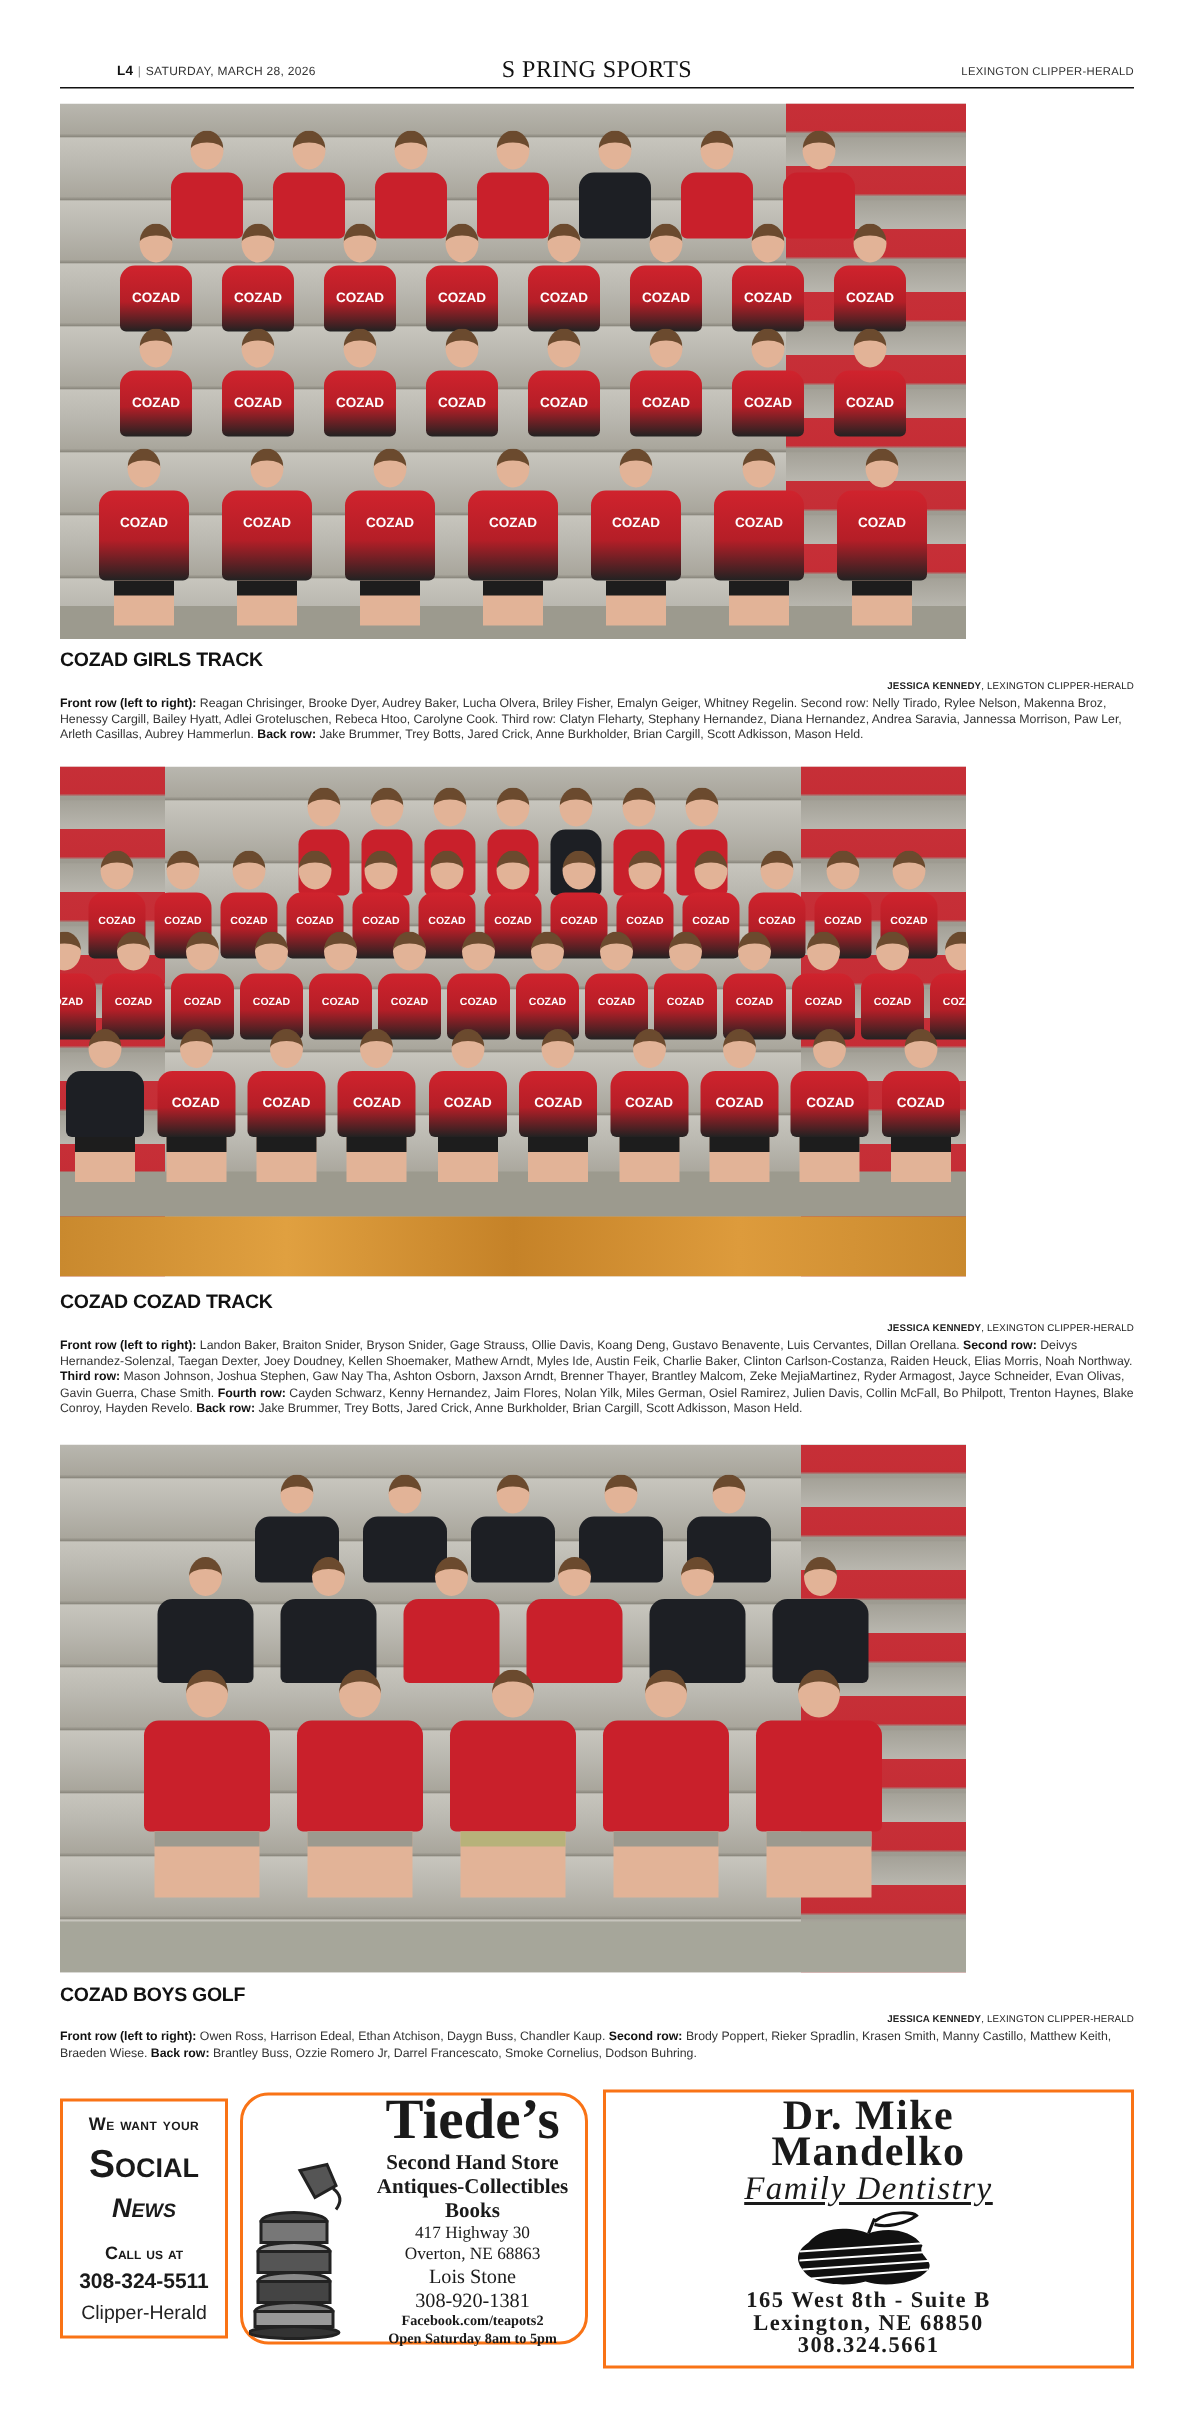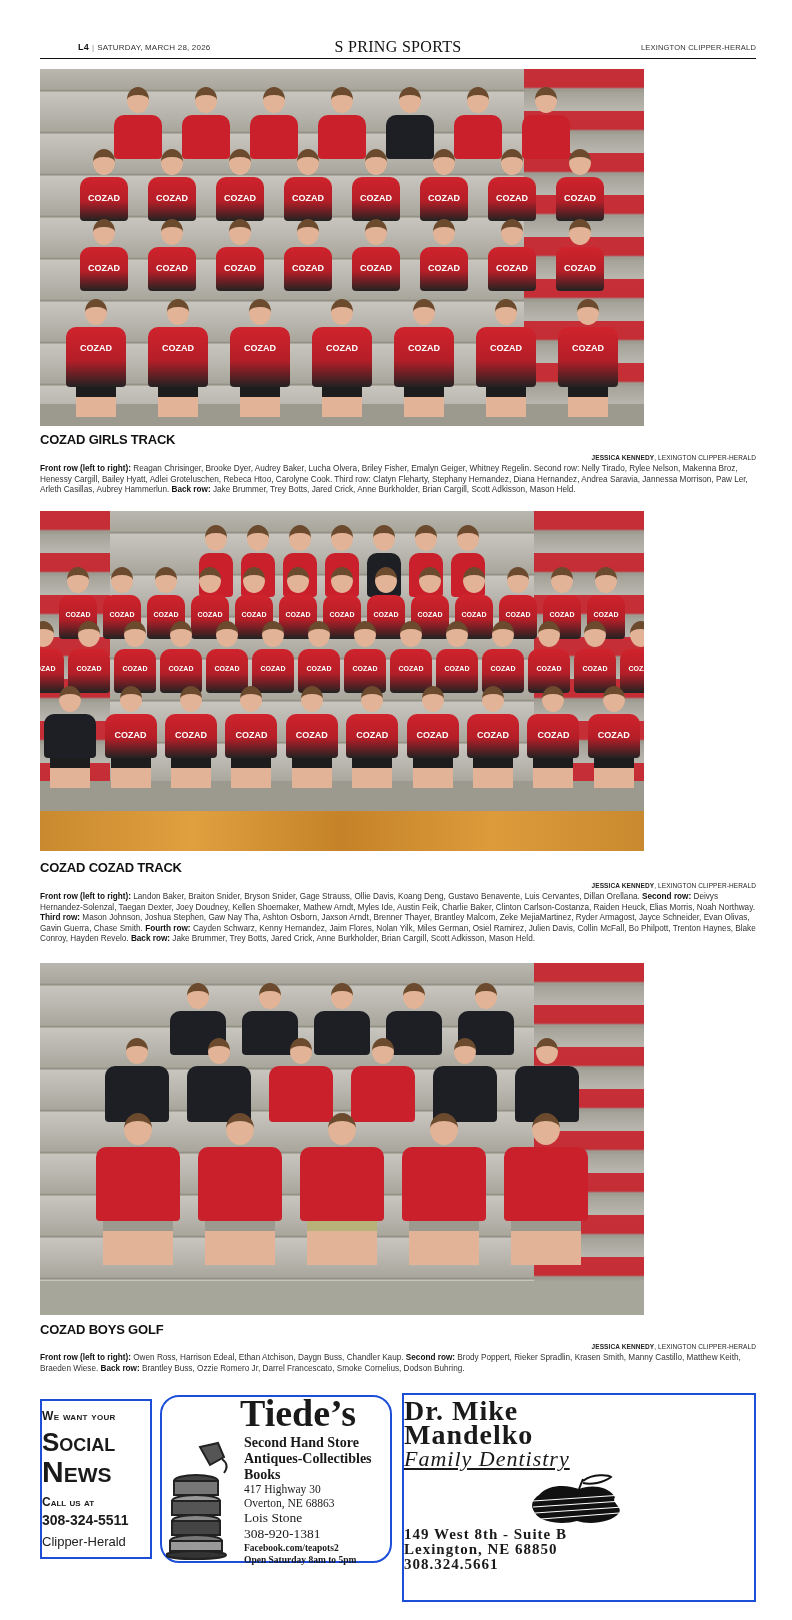--- a/index.html
+++ b/index.html
@@ -31,40 +31,40 @@
   .p .body.grad { background: linear-gradient(180deg, #d0232d 0%, #b51e27 55%, #222 100%); }
   .p .legs { width: 40px; height: 30px; margin: 0 auto; background: #e2b397; border-top: 10px solid #1d1d1d; }
   .p .legs.khaki { border-top-color: #9c9a8f; }
 
   .caption-title { position: absolute; left: 40px; font-size: 13px; font-weight: bold; letter-spacing: -0.2px; color: #111; font-family: "Liberation Sans", sans-serif; }
   .credit { position: absolute; right: 36px; font-size: 6.5px; color: #222; letter-spacing: 0.1px; text-transform: uppercase; }
   .credit b { font-weight: bold; }
   .caption { position: absolute; left: 40px; width: 716px; font-size: 8.2px; line-height: 10.6px; color: #333; }
   .caption b { color: #111; }
 
-  .ad { position: absolute; border: 2px solid #1d4ed8; background: #fff; }
+  .ad { position: absolute; border: 2px solid #f97316; background: #fff; text-align: center; }
   .ad-social { left: 40px; top: 1399px; width: 112px; height: 160px; padding-top: 8px; }
   .ad-social .l1 { font-size: 12px; font-weight: bold; font-variant: small-caps; letter-spacing: 0.3px; }
   .ad-social .l2 { font-size: 26px; font-weight: bold; font-variant: small-caps; line-height: 30px; margin-top: 4px; }
-  .ad-social .l3 { font-size: 30px; font-weight: bold; font-variant: small-caps; line-height: 30px; }
+  .ad-social .l3 { font-size: 18px; font-weight: bold; font-variant: small-caps; line-height: 30px; font-style: italic; }
   .ad-social .l4 { font-size: 12px; font-weight: bold; font-variant: small-caps; margin-top: 8px; }
   .ad-social .l5 { font-size: 14px; font-weight: bold; margin-top: 3px; }
   .ad-social .l6 { font-size: 13px; margin-top: 6px; color: #222; }
 
   .ad-tiede { left: 160px; top: 1395px; width: 232px; height: 168px; font-family: "Liberation Serif", serif; border-radius: 19px; }
   .ad-tiede .name { position: absolute; left: 78px; right: 0; top: -4px; font-size: 38px; font-weight: bold; line-height: 40px; }
   .ad-tiede .lines { position: absolute; left: 82px; right: 4px; top: 38px; }
   .ad-tiede .lines div { font-size: 11.5px; line-height: 13.5px; }
   .ad-tiede .lines .big { font-size: 14px; font-weight: bold; line-height: 16px; }
   .ad-tiede .lines .med { font-size: 13.5px; line-height: 16px; }
   .ad-tiede .lines .fb { font-size: 9.5px; font-weight: bold; line-height: 12px; }
   .ad-tiede .lines .hrs { font-size: 9.5px; font-weight: bold; line-height: 12px; }
   .teapots { position: absolute; left: 4px; top: 44px; width: 80px; height: 120px; }
 
-  .ad-dentist { left: 402px; top: 1393px; width: 354px; height: 209px; font-family: "Liberation Serif", serif; }
+  .ad-dentist { left: 402px; top: 1393px; width: 354px; height: 186px; font-family: "Liberation Serif", serif; }
   .ad-dentist .n1, .ad-dentist .n2 { font-size: 28px; font-weight: bold; line-height: 24px; letter-spacing: 1px; }
   .ad-dentist .n1 { margin-top: 4px; }
   .ad-dentist .sub { font-style: italic; font-size: 22px; line-height: 24px; letter-spacing: 1px; text-decoration: underline; }
   .apple { display: block; margin: 2px auto 0; width: 120px; height: 54px; }
   .ad-dentist .a { font-size: 15px; font-weight: bold; line-height: 15px; letter-spacing: 1px; }
 </style>
 </head>
 <body>
 
 <div class="masthead">
@@ -561,16 +561,16 @@
   <svg class="apple" viewBox="0 0 120 54">
     <path d="M20 22 C30 10 50 12 60 16 C70 12 88 12 96 24 C92 30 104 34 100 40 C92 50 70 52 58 48 C44 52 22 50 16 40 C10 32 14 26 20 22 Z" fill="#111"></path>
     <path d="M60 16 L64 6 M64 8 C74 0 90 2 92 4 C84 10 72 12 64 10" stroke="#111" stroke-width="2" fill="#fff"></path>
     <g stroke="#fff" stroke-width="1.2">
       <line x1="14" y1="28" x2="104" y2="22"></line>
       <line x1="14" y1="34" x2="104" y2="28"></line>
       <line x1="16" y1="40" x2="104" y2="34"></line>
       <line x1="22" y1="46" x2="100" y2="40"></line>
     </g>
   </svg>
-  <div class="a">149 West 8th - Suite B</div>
+  <div class="a">165 West 8th - Suite B</div>
   <div class="a">Lexington, NE 68850</div>
   <div class="a">308.324.5661</div>
 </div>
 
 </body></html>

